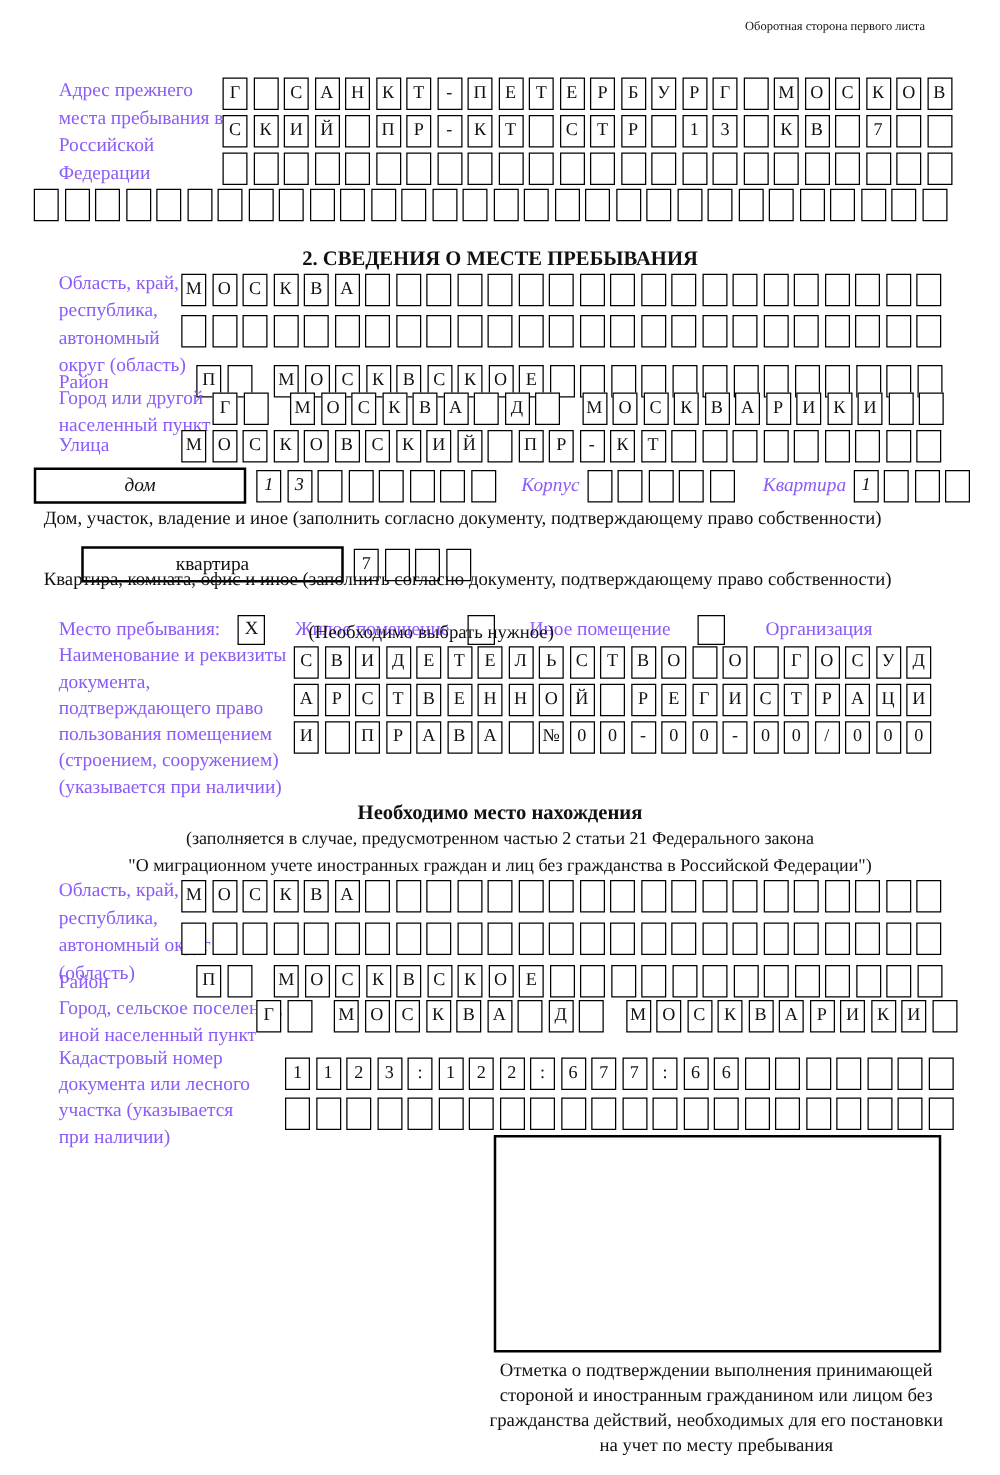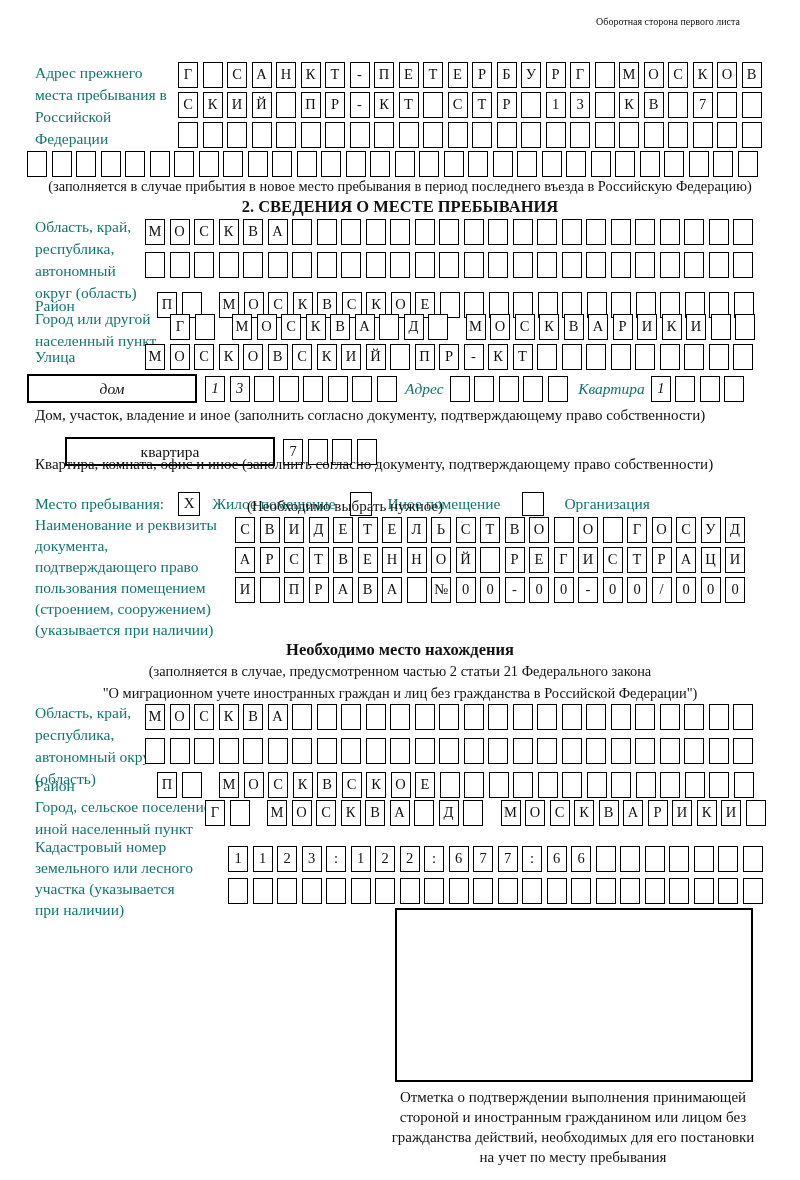--- a/index.html
+++ b/index.html
@@ -1,19 +1,19 @@
 <!DOCTYPE html>
 <html><head>
 <meta charset="utf-8">
 <style>
   html,body{margin:0;padding:0;background:#fff;}
   .page{position:relative;width:800px;height:1180px;background:#fff;
         font-family:"Liberation Serif","DejaVu Serif",serif;color:#111;overflow:hidden;}
   .abs{position:absolute;}
-  .lbl{font-size:15.5px;line-height:22px;color:#0f766e;}
+  .lbl{font-size:15.5px;line-height:22px;color:#8b5cf6;margin-left:12px;}
   .hdr{font-size:10px;}
   .title{font-size:16.5px;font-weight:bold;text-align:center;width:800px;left:0;}
   .note{font-size:14.4px;text-align:center;width:800px;left:0;}
   .smallnote{font-size:15px;}
   .cellrow{display:flex;align-items:flex-start;}
   .cell{flex:none;width:20px;height:26px;margin-right:4.5px;border:1.7px solid #000;
         box-sizing:border-box;text-align:center;font-size:14.5px;line-height:22px;
         font-family:"Liberation Serif","DejaVu Serif",serif;background:#fff;}
   .gap{flex:none;width:13px;height:26px;}
   .bigbox{border:2px solid #000;box-sizing:border-box;height:29px;display:flex;
@@ -135,21 +135,20 @@
       <span class="cell"></span>
       <span class="cell"></span>
       <span class="cell"></span>
       <span class="cell"></span>
       <span class="cell"></span>
       <span class="cell"></span>
       <span class="cell"></span>
       <span class="cell"></span>
       <span class="cell"></span>
     </div>
-  <div class="abs note" style="top:178px;">(заполняется в случае прибытия в новое место пребывания в период последнего въезда в Российскую Федерацию)</div>
 
   <div class="abs title" style="top:197px;">2. СВЕДЕНИЯ О МЕСТЕ ПРЕБЫВАНИЯ</div>
 
   <div class="abs lbl" style="left:35px;top:216px;width:112px;">Область, край, республика, автономный округ (область)</div>
   <div class="abs cellrow" style="left:145px;top:219px;">
       <span class="cell">М</span>
       <span class="cell">О</span>
       <span class="cell">С</span>
       <span class="cell">К</span>
       <span class="cell">В</span>
@@ -296,21 +295,21 @@
         <span class="cell">1</span>
         <span class="cell">3</span>
         <span class="cell"></span>
         <span class="cell"></span>
         <span class="cell"></span>
         <span class="cell"></span>
         <span class="cell"></span>
         <span class="cell"></span>
       </div>
     <div style="width:4px;"></div>
-    <div class="lbl">Адрес</div>
+    <div class="lbl">Корпус</div>
     <div style="width:6px;"></div>
     <div class="cellrow">
         <span class="cell"></span>
         <span class="cell"></span>
         <span class="cell"></span>
         <span class="cell"></span>
         <span class="cell"></span>
       </div>
     <div style="width:6px;"></div>
     <div class="lbl">Квартира</div>
@@ -534,21 +533,21 @@
       <span class="cell">К</span>
       <span class="cell">В</span>
       <span class="cell">А</span>
       <span class="cell">Р</span>
       <span class="cell">И</span>
       <span class="cell">К</span>
       <span class="cell">И</span>
       <span class="cell"></span>
     </div>
 
-  <div class="abs lbl" style="left:35px;top:836px;width:165px;line-height:21px;">Кадастровый номер земельного или лесного участка (указывается при наличии)</div>
+  <div class="abs lbl" style="left:35px;top:836px;width:165px;line-height:21px;">Кадастровый номер документа или лесного участка (указывается при наличии)</div>
   <div class="abs cellrow" style="left:228px;top:846px;">
       <span class="cell">1</span>
       <span class="cell">1</span>
       <span class="cell">2</span>
       <span class="cell">3</span>
       <span class="cell">:</span>
       <span class="cell">1</span>
       <span class="cell">2</span>
       <span class="cell">2</span>
       <span class="cell">:</span>

